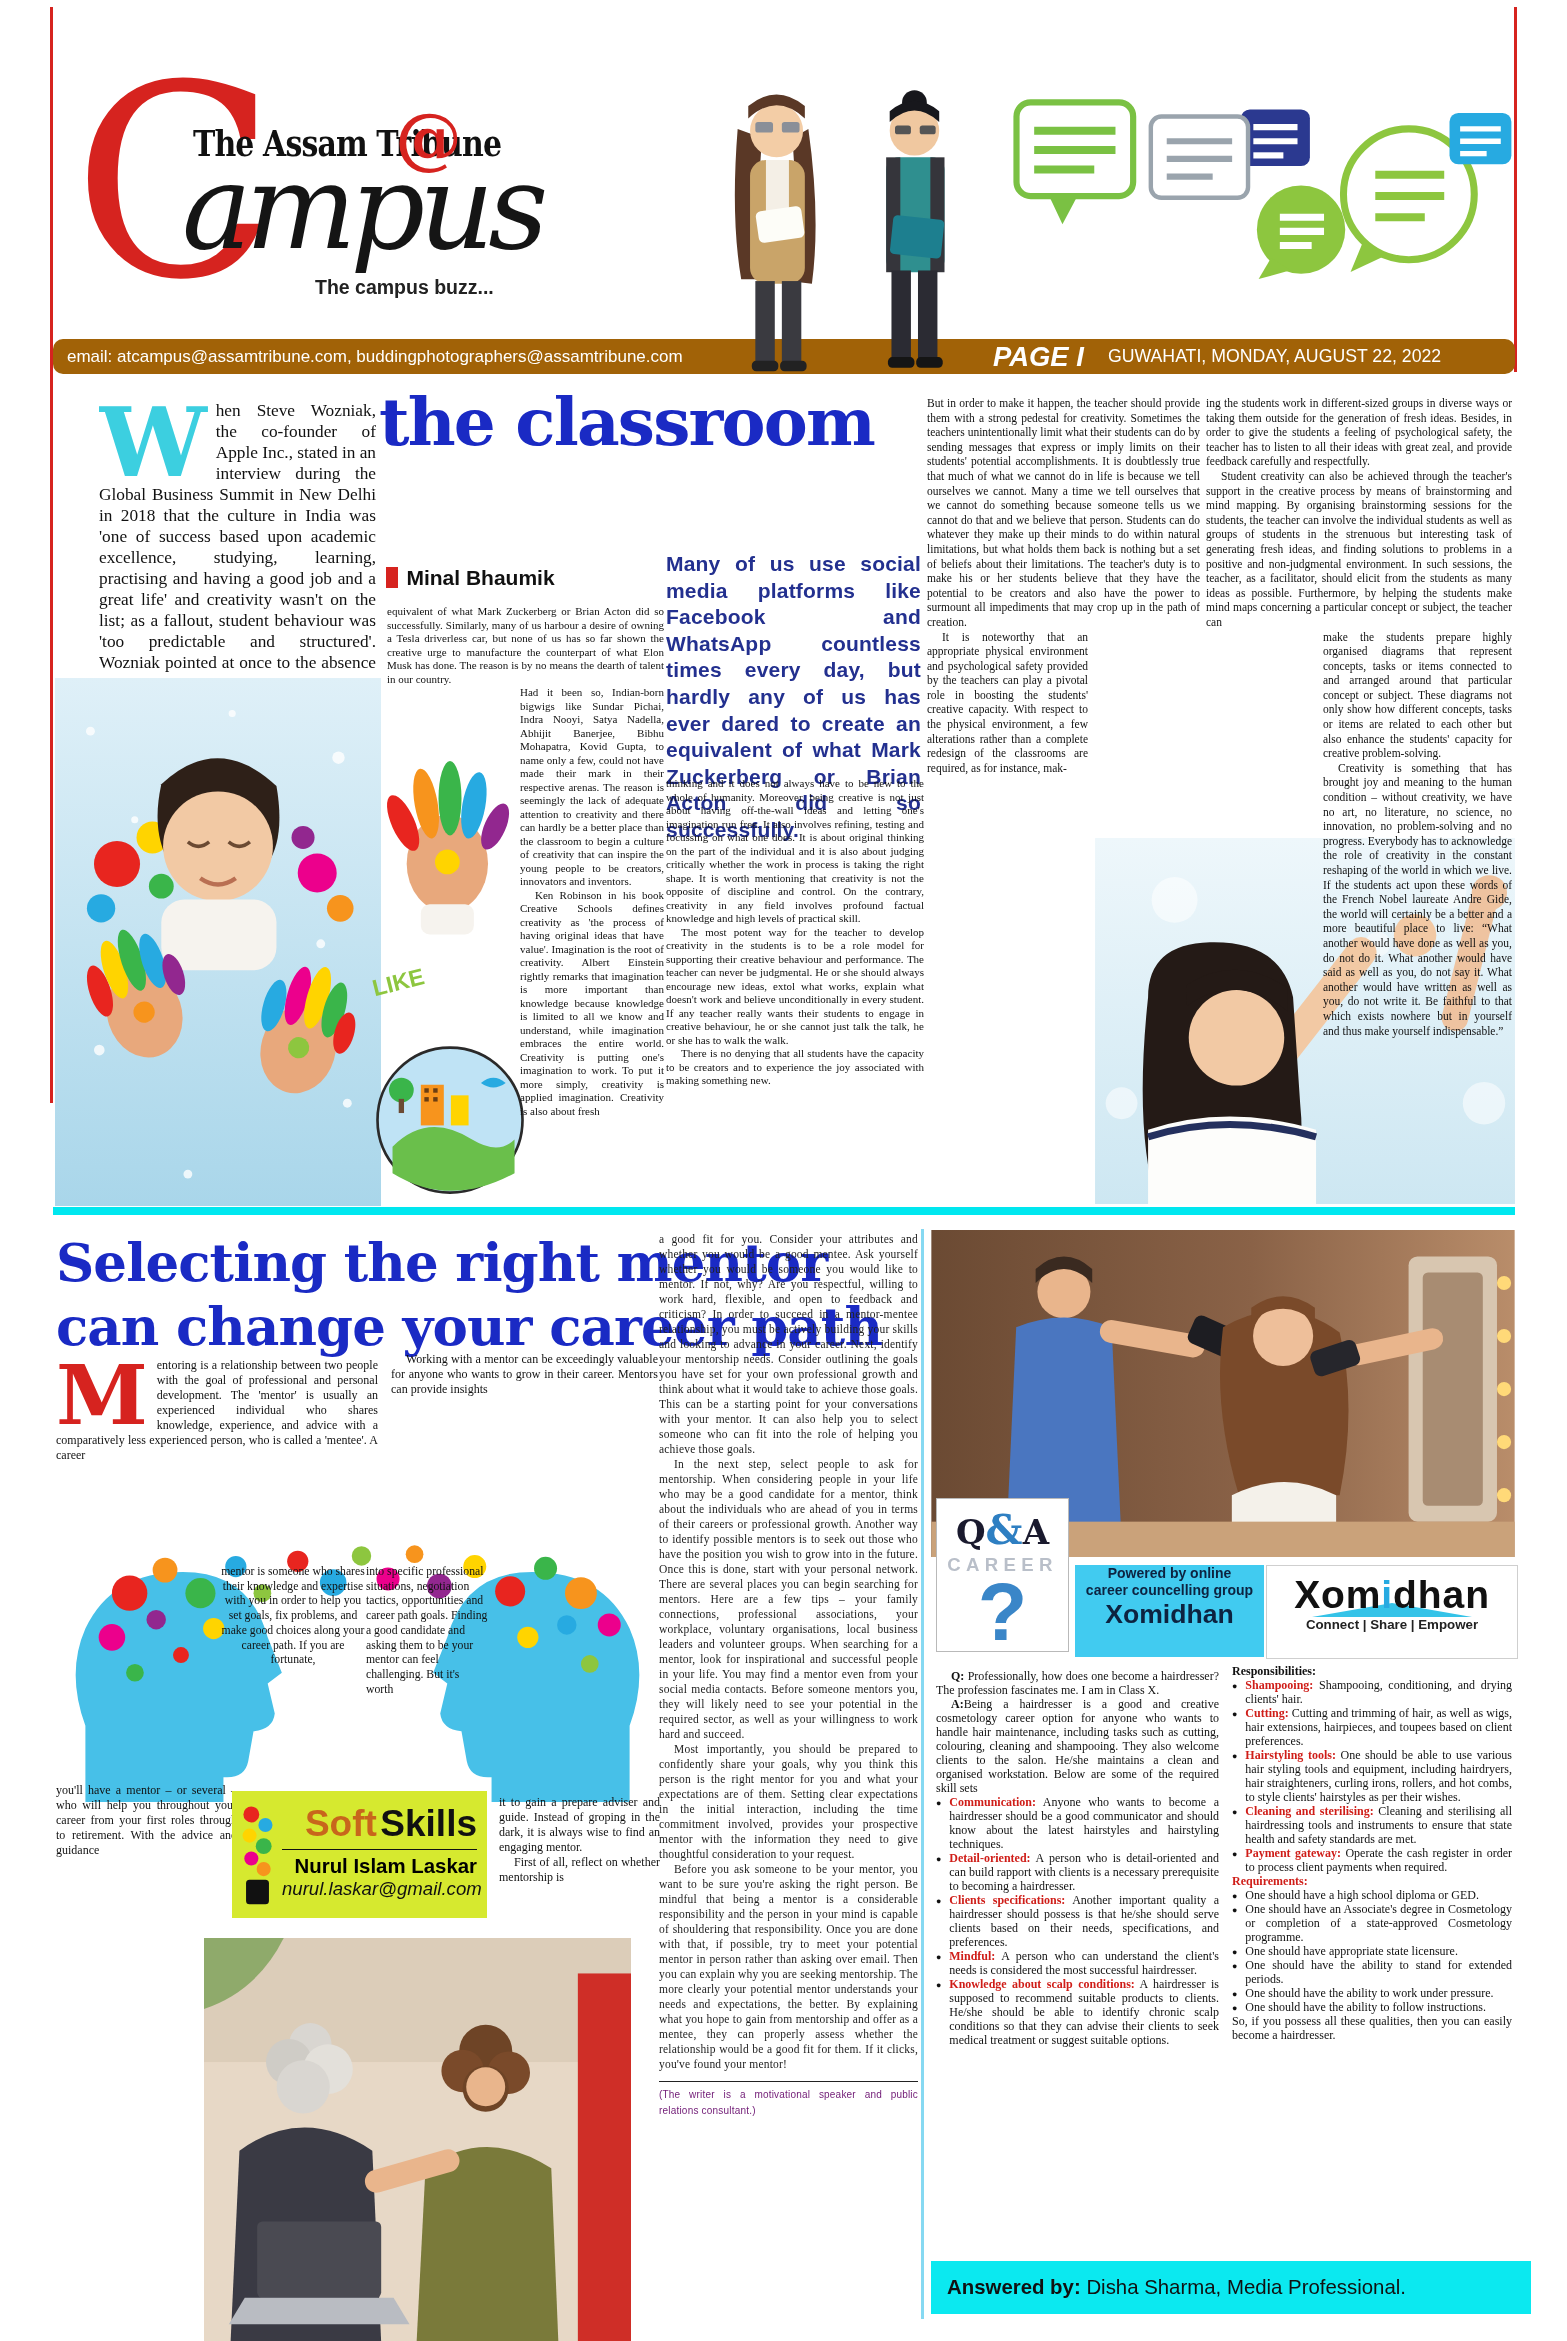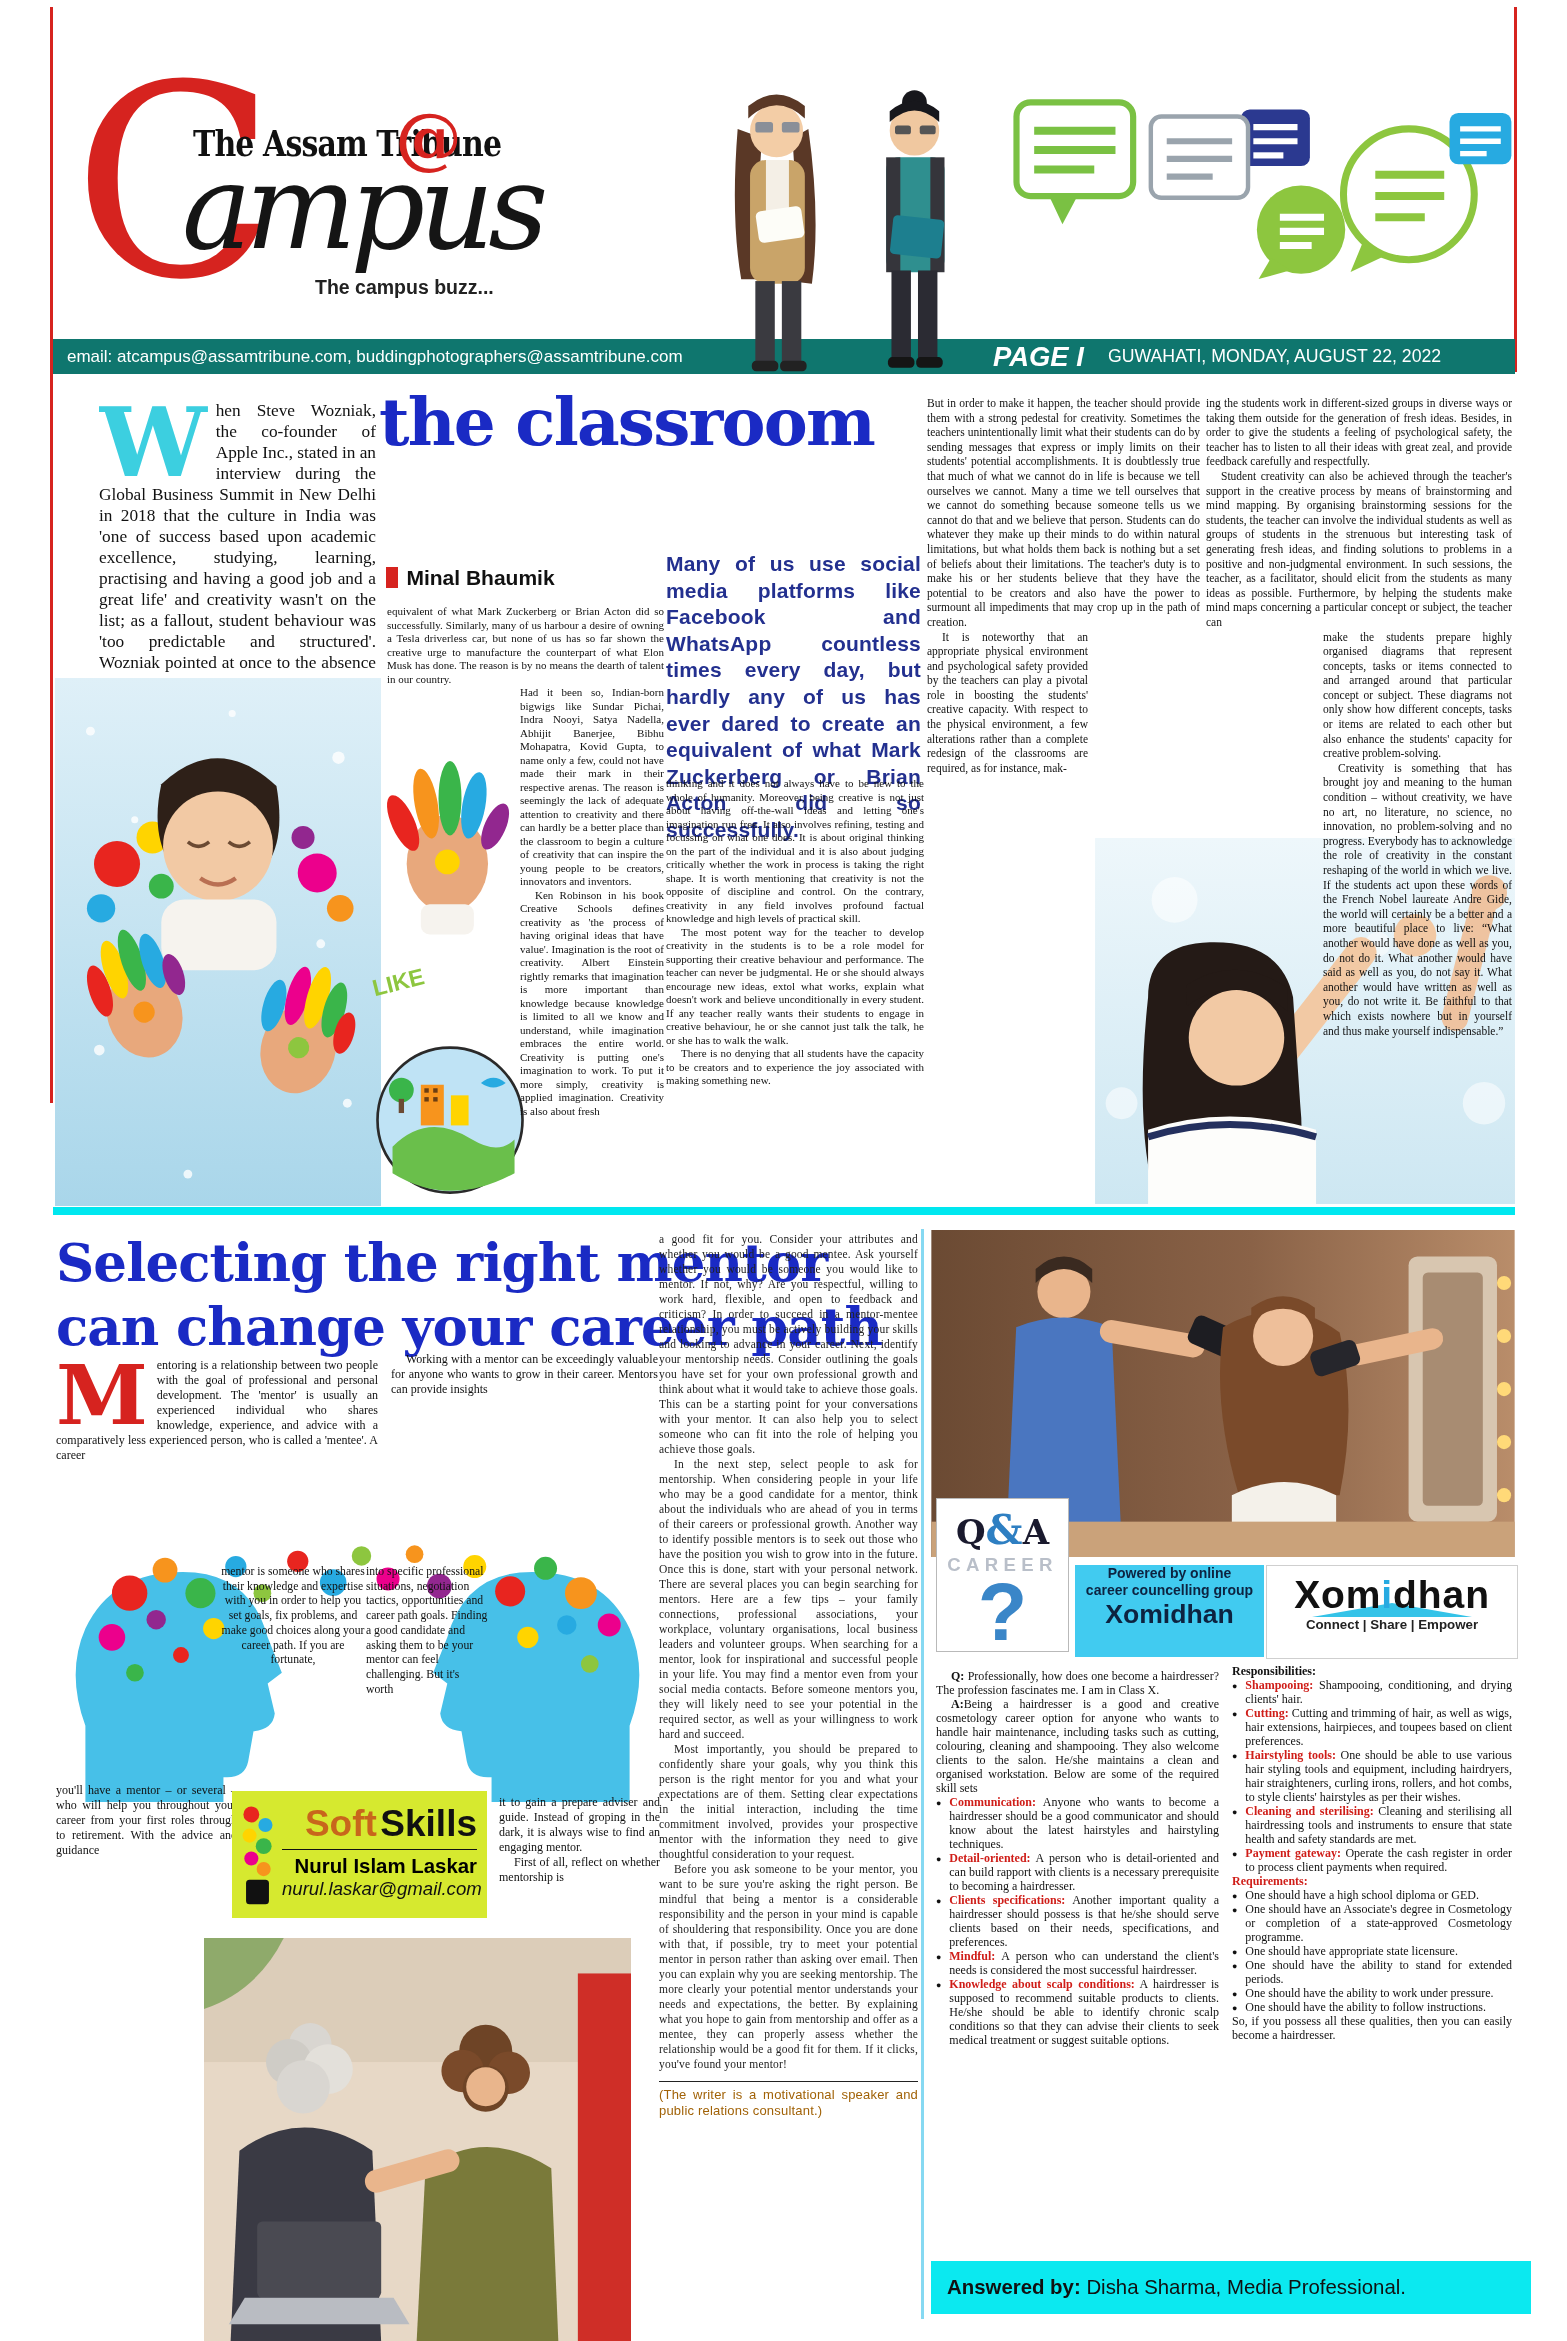--- a/index.html
+++ b/index.html
@@ -7,21 +7,21 @@
         font-family:"Liberation Serif",serif;color:#111;}
   .abs{position:absolute;}
   
   .red-edge{background:#d6231f;}
   .brandC{font-family:"DejaVu Serif",serif;font-size:266px;line-height:.78;color:#d6231f;font-weight:400;}
   .brandTop{font-family:"DejaVu Serif",serif;font-weight:700;font-size:30px;letter-spacing:-0.9px;transform:scaleY(1.15);transform-origin:left top;}
   .brandAt{font-family:"DejaVu Serif",serif;font-size:67px;color:#d6231f;font-weight:700;line-height:1;}
   .brandRest{font-family:"DejaVu Serif",serif;font-style:italic;font-size:117px;line-height:1;letter-spacing:-6.2px;color:#151515;}
   .tagline{font-family:"Liberation Sans",sans-serif;font-weight:700;font-size:19.5px;color:#222;}
   
-  .infobar{background:#0f766e;color:#fff;font-family:"Liberation Sans",sans-serif;}
+  .infobar{background:#a16207;color:#fff;font-family:"Liberation Sans",sans-serif;border-radius:10px;}
   .infobar .email{font-size:17px;line-height:35px;padding-left:14px;}
   .pagei{font-family:"Liberation Sans",sans-serif;font-weight:800;font-style:italic;font-size:27.4px;line-height:35px;color:#fff;}
   .dateline{font-size:17.7px;line-height:35px;color:#fff;}
   
   .headline{font-family:"DejaVu Serif",serif;font-weight:700;color:#1a2ac4;letter-spacing:-1.8px;}
   .h1a{font-size:66px;line-height:80px;}
   .h2a{font-size:53px;line-height:64px;letter-spacing:-0.9px;}
   .byline{font-family:"Liberation Sans",sans-serif;font-weight:700;font-size:21px;color:#111;}
   .bysq{display:inline-block;width:11.5px;height:21px;background:#d6231f;margin-right:8.9px;vertical-align:-2.7px;}
   .jt{text-align:justify;}
@@ -32,21 +32,21 @@
   .col-m3{font-size:11.5px;line-height:15px;letter-spacing:0.2px;color:#222;}
   .qa-t{font-size:12px;line-height:14px;}
   p{margin:0;}
   p.ind{text-indent:15px;}
   .dropW{float:left;font-family:"DejaVu Serif",serif;font-weight:700;font-size:96px;line-height:.8;color:#3ccfe0;margin:5.3px 8.9px 0 0;}
   .dropM{float:left;font-family:"DejaVu Serif",serif;font-weight:700;font-size:83px;line-height:.78;color:#d6231f;margin:5.3px 8.9px 0 0;}
   .pullquote{font-family:"Liberation Sans",sans-serif;font-weight:800;font-size:21px;line-height:26.6px;color:#23308f;text-align:justify;letter-spacing:0.2px;}
   .sp-l{float:left;}
   .sp-r{float:right;}
   .cyanrule{background:#00e7ef;}
-  .credit{font-family:"Liberation Sans",sans-serif;font-size:13px;line-height:16px;color:#a16207;}
+  .credit{font-family:"Liberation Sans",sans-serif;font-size:10px;line-height:16px;color:#701a75;}
   .crline{border:none;border-top:1.8px solid #222;margin:8.9px 0 5.3px 0;}
   
   .blobtxt{font-size:11.7px;line-height:14.7px;}
   .softbox{background:#d6e92f;text-align:right;}
   .softword1{font-family:"Liberation Sans",sans-serif;font-weight:700;font-size:37px;color:#c8661c;}
   .softword2{font-family:"Liberation Sans",sans-serif;font-weight:800;font-size:37px;color:#111;}
   .softname{font-family:"Liberation Sans",sans-serif;font-weight:700;font-size:20.4px;color:#000;}
   .softmail{font-family:"Liberation Sans",sans-serif;font-style:italic;font-size:18.6px;color:#111;}
   .softline{border:none;border-top:1.8px solid #111;margin:3.5px 0 5.3px 0;}
   

